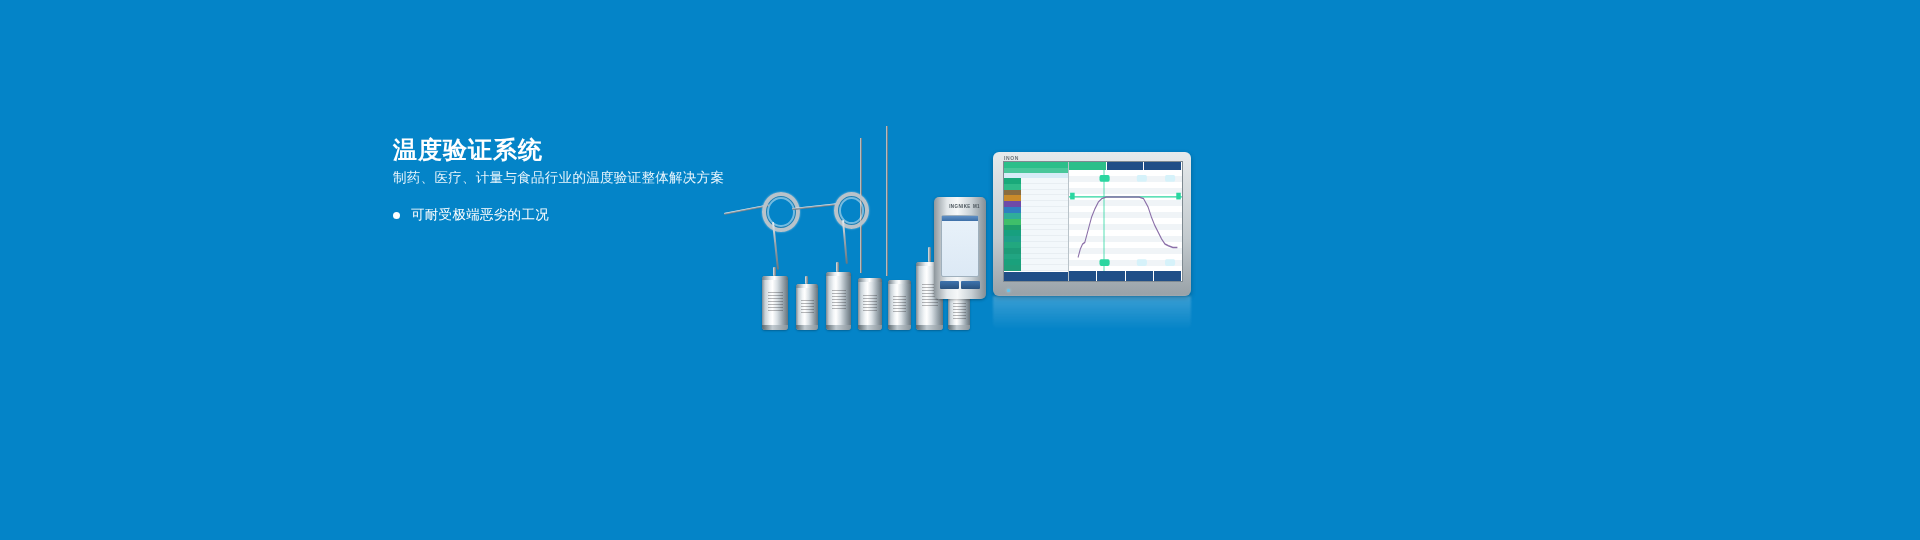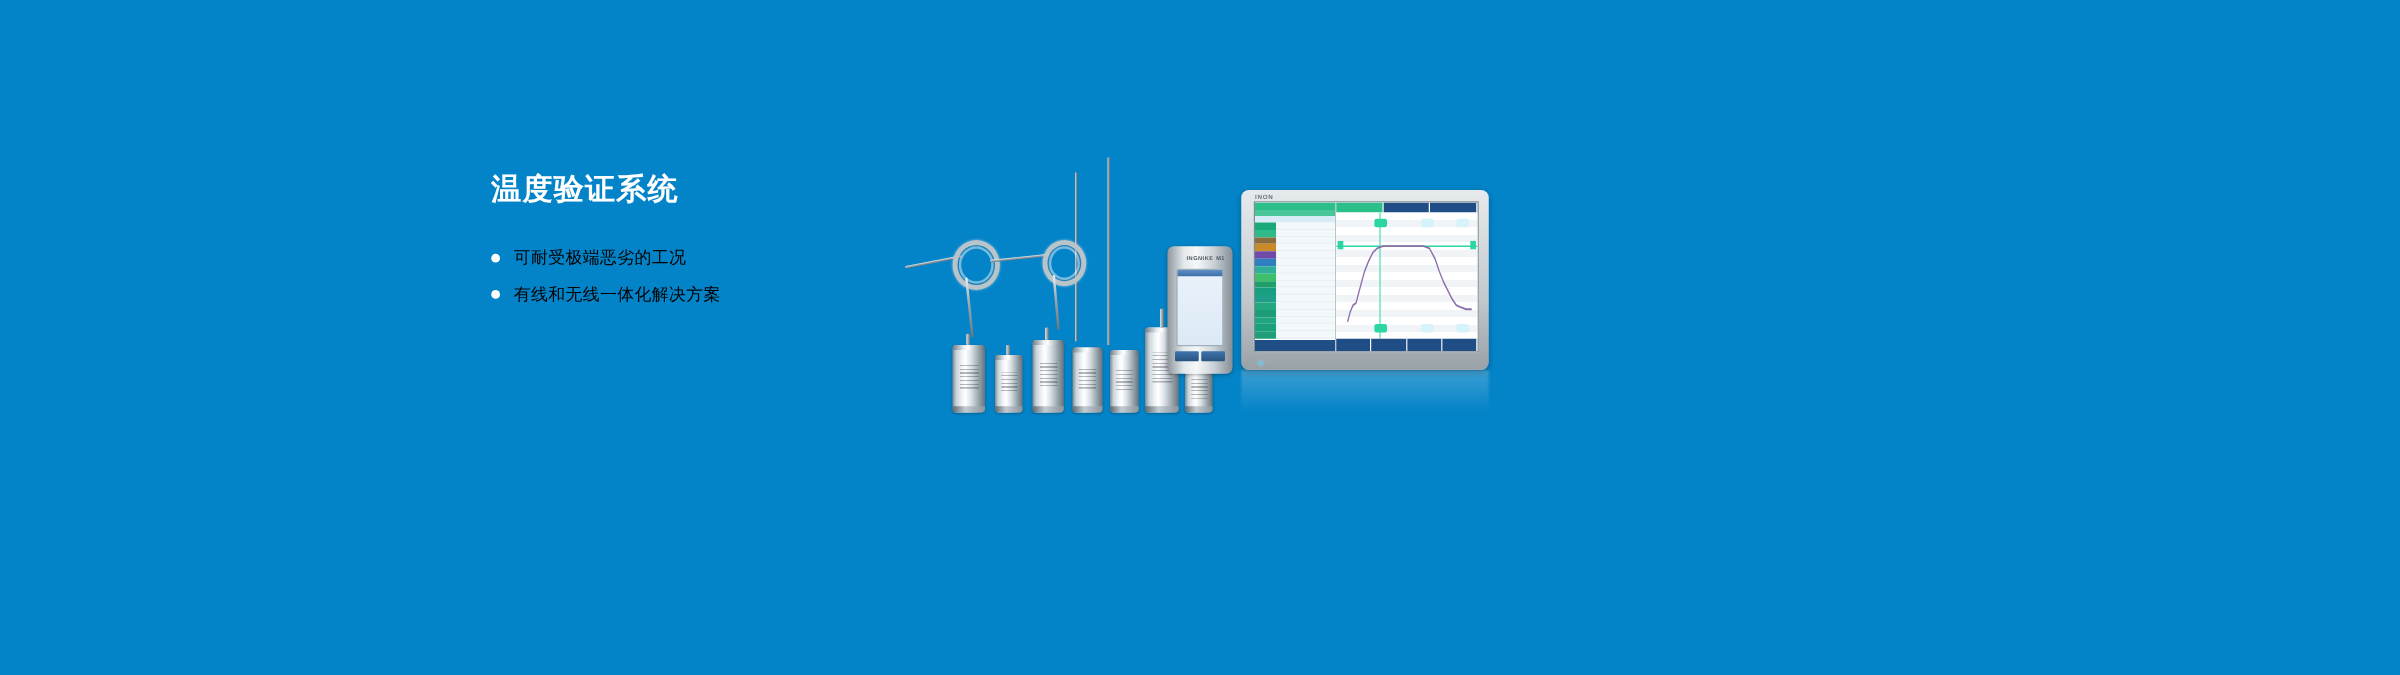--- a/index.html
+++ b/index.html
@@ -13,30 +13,30 @@
     background:#0484c8;
     overflow:hidden;
   }
   
   .copy{
     position:absolute;left:393px;top:139px;width:430px;
     color:#ffffff;
   }
   .headline{
     font-size:24px;font-weight:bold;letter-spacing:1px;
-    line-height:1.1;margin:0 0 33px 0;color:#ffffff;
+    line-height:1.1;margin:0 0 4px 0;color:#ffffff;font-family:Liberation Mono, monospace;
   }
   .subhead{
     font-size:13.5px;font-weight:normal;line-height:1.3;
     margin:0 0 20px 0;color:#eaf6fd;letter-spacing:.3px;
   }
   .bullets{list-style:none;margin:0;padding:0;}
   .bullets li{
     display:flex;align-items:center;
-    font-size:13.5px;line-height:1.2;color:#000000;
+    font-size:13.5px;line-height:1.2;color:#ffffff;
     margin-bottom:13px;letter-spacing:.3px;text-align:center;
   }
   .dot{
     display:inline-block;width:7px;height:7px;border-radius:50%;
     background:#ffffff;margin-right:11px;flex:none;
   }
 
   
   .products{position:absolute;left:700px;top:110px;width:520px;height:220px;}
 
@@ -181,28 +181,25 @@
     border-radius:0 0 6px 6px;filter:blur(1px);
   }
 </style>
 </head>
 <body>
 
 <div class="banner" style="background: rgb(4, 132, 200);">
 
   <div class="copy">
     <h1 class="headline">温度验证系统</h1>
+    <p class="subhead">制药、医疗、计量与食品行业的温度验证整体解决方案</p>
     <ul class="bullets">
       <li>
         <span class="dot"></span>
         <span>可耐受极端恶劣的工况</span>
-      </li>
-      <li>
-        <span class="dot"></span>
-        <span>有线和无线一体化解决方案</span>
       </li>
     </ul>
   </div>
 
   <div class="products">
 
     <div class="probe-needle" style="left:160px;top:28px;height:135px;"></div>
     <div class="probe-needle" style="left:186px;top:16px;height:150px;"></div>
 
     <div class="wire" style="left:24px;top:103px;width:46px;height:1.5px;transform:rotate(-11deg);transform-origin:left center;"></div>

